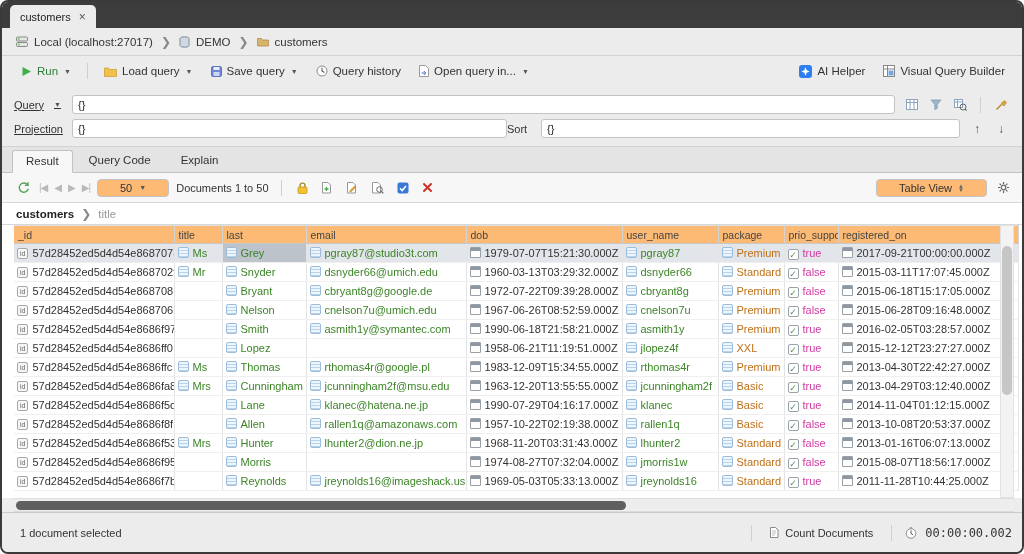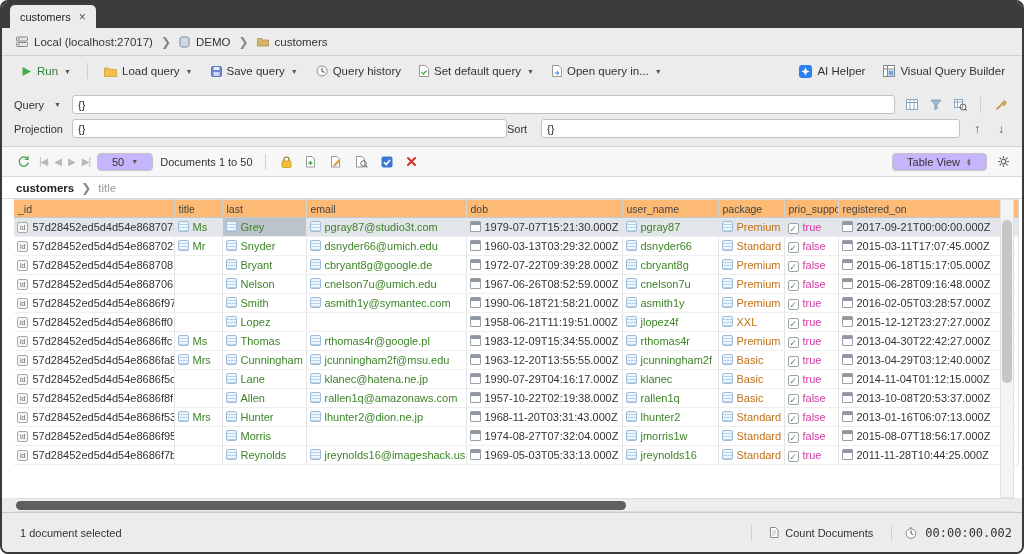--- a/index.html
+++ b/index.html
@@ -19,41 +19,41 @@
   
   .toolbar { height:30px; display:flex; align-items:center; padding:0 10px 0 12px; gap:4px; font-size:11.5px; color:#333; flex:none; }
   .tbtn { display:flex; align-items:center; gap:5px; padding:3px 7px; border-radius:3px; cursor:pointer; white-space:nowrap; }
   .caret { font-size:7px; color:#555; margin-left:1px; }
   .vdiv { width:1px; height:16px; background:#cfcfcf; margin:0 5px; }
   .spacer { flex:1; }
   .run-label { color:#2f7d3a; }
   
   .querypanel { padding:4px 12px 8px 12px; border-bottom:1px solid #d2d2d2; flex:none; }
   .qrow { display:flex; align-items:center; margin-top:5px; font-size:11px; color:#333; }
-  .qlabel { width:58px; flex:none; display:flex; align-items:center; gap:9px; }
+  .qlabel { width:58px; flex:none; display:flex; align-items:center; gap:9px;text-decoration:underline; }
   .qlabel2 { width:34px; flex:none; padding-left:0; box-sizing:content-box; }
   .qinput { height:19px; border:1px solid #c3c3c3; border-radius:3px; background:#fff; font-size:11px;
             font-family:"Liberation Sans",sans-serif; padding:0 5px; color:#222; outline:none; }
   .grow { flex:1; }
   .w-fixed { width:435px; flex:none; }
   .qicons { display:flex; align-items:center; gap:6px; margin-left:8px; flex:none; }
   .qbtn { width:18px; height:18px; display:flex; align-items:center; justify-content:center; border-radius:3px; cursor:pointer; }
   .arrowbtn { font-size:12px; color:#555; }
   
   .resulttabs { height:26px; background:#e4e4e4; border-bottom:1px solid #c2c2c2; display:flex; align-items:flex-end;
                 padding-left:10px; gap:2px; flex:none; }
   .rtab { font-size:11.5px; color:#333; padding:4px 13px 5px 13px; border:1px solid transparent; cursor:pointer; }
   .rtab.active { background:#f7f7f7; border:1px solid #c2c2c2; border-bottom:1px solid #f7f7f7; margin-bottom:-1px;
                  border-radius:3px 3px 0 0; }
   
   .resulttoolbar { height:30px; background:#f7f7f7; border-bottom:1px solid #d8d8d8; display:flex; align-items:center;
                    padding:0 10px 0 12px; gap:7px; font-size:11px; color:#333; flex:none; }
   .navico { color:#b9b9b9; font-size:10px; letter-spacing:-1px; }
-  .selbox { display:flex; align-items:center; gap:6px; border:1px solid #c3c3c3; border-radius:4px; background:#c4b5fd;
-            padding:2px 14px; font-size:11px; cursor:pointer; }
+  .selbox { display:flex; align-items:center; gap:6px; border:1px solid #c3c3c3; border-radius:4px; background:#fdba74;
+            padding:2px 22px; font-size:11px; cursor:pointer; }
   .updown { display:inline-flex; flex-direction:column; line-height:4px; font-size:6px; color:#666; }
   
   .tablecrumb { height:22px; background:#fff; border-bottom:1px solid #d8d8d8; display:flex; align-items:center;
                 padding-left:14px; gap:5px; font-size:11.5px; flex:none; }
   .tc-col { font-weight:bold; color:#222; }
   .tc-field { color:#999; }
   
   .tablearea { flex:1; background:#fff; position:relative; padding-left:12px; overflow:hidden; }
   table { border-collapse:collapse; table-layout:fixed; width:980px; }
   th { height:18px; background:#fdba74; border-right:1px solid #d4d4d4; border-bottom:1px solid #c8c8c8;
@@ -162,30 +162,20 @@
       <span class="caret">▼</span>
     </div>
     <div class="tbtn">
       <span class="ico">
           <svg width="12" height="12">
             <circle cx="6" cy="6" r="5" fill="#fdfdfd" stroke="#8a8a8a"></circle>
             <path d="M6 3.2 V6 L8 7.2" stroke="#555" stroke-width="1.1" fill="none" stroke-linecap="round"></path>
           </svg>
         </span>
       <span>Query history</span>
-    </div>
-    <div class="tbtn">
-      <span class="ico">
-          <svg width="10" height="12">
-            <path d="M0.5 0.5 h6 l3 3 v8 h-9z" fill="#fff" stroke="#999"></path>
-            <path d="M2.5 7 l2 2 3-3.5" stroke="#3fae49" stroke-width="1.2" fill="none"></path>
-          </svg>
-        </span>
-      <span>Set default query</span>
-      <span class="caret">▼</span>
     </div>
     <div class="tbtn">
       <span class="ico">
           <svg width="10" height="12">
             <path d="M0.5 0.5 h6 l3 3 v8 h-9z" fill="#fff" stroke="#999"></path>
             <path d="M2.5 8 h4 M4.8 6 l2 2 -2 2" stroke="#3b78d8" stroke-width="1" fill="none"></path>
           </svg>
         </span>
       <span>Open query in...</span>
       <span class="caret">▼</span>
@@ -255,20 +245,25 @@
       <input class="qinput w-fixed" value="{}" style="">
       <span class="qlabel2">Sort</span>
       <input class="qinput grow" value="{}" style="">
       <span class="qicons">
         <span class="qbtn arrowbtn">↑</span>
         <span class="qbtn arrowbtn">↓</span>
       </span>
     </div>
   </div>
 
+  <div class="resulttabs">
+    <div class="rtab active">Result</div>
+    <div class="rtab">Query Code</div>
+    <div class="rtab">Explain</div>
+  </div>
 
   <div class="resulttoolbar">
     <span class="qbtn">
         <svg width="13" height="13">
           <path d="M10.8 4.2 A4.6 4.6 0 1 0 11.3 7.8" fill="none" stroke="#58a058" stroke-width="1.4"></path>
           <path d="M11 1.2 v3.2 h-3.2" fill="none" stroke="#58a058" stroke-width="1.4"></path>
         </svg>
       </span>
     <span class="navico">|◀</span>
     <span class="navico">◀</span>

